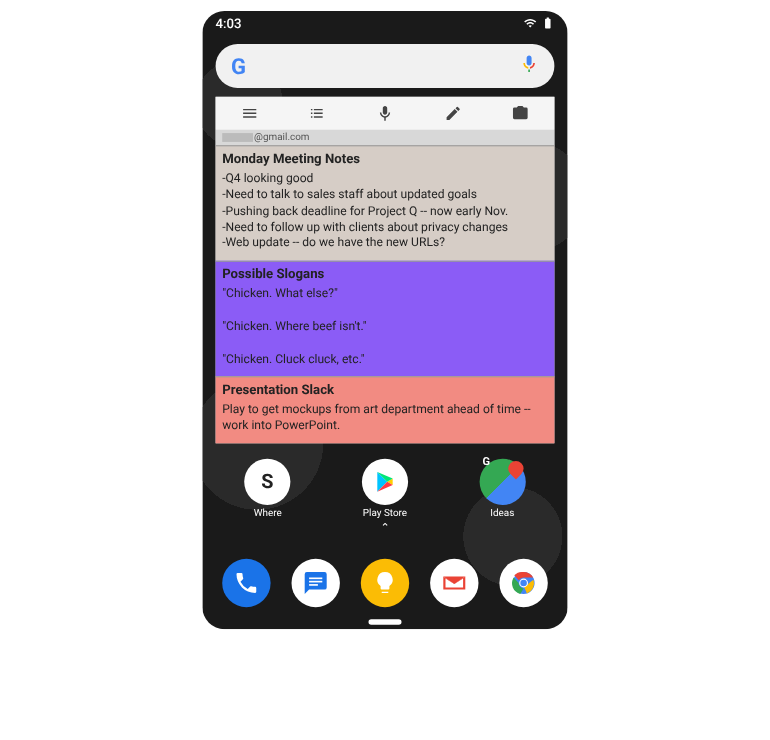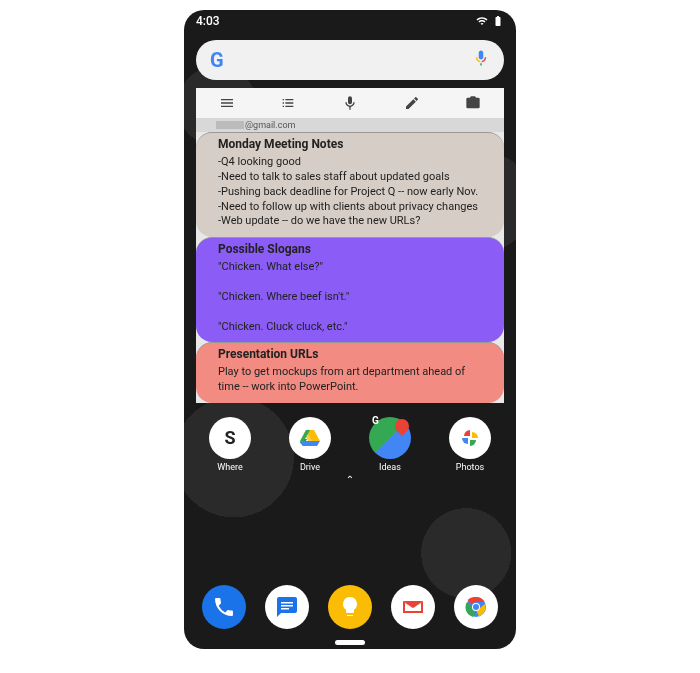--- a/index.html
+++ b/index.html
@@ -6,21 +6,21 @@
   body {
     background: #fff;
     font-family: Roboto, Arial, sans-serif;
     display: flex;
     justify-content: center;
     align-items: flex-start;
     padding: 10px 0;
   }
   .phone {
     width: 332px;
-    height: 639px;
+    height: 562px;
     background: #1a1a1a;
     border-radius: 20px;
     overflow: hidden;
     position: relative;
     background-image:
       radial-gradient(circle at 10% 15%, #2a2a2a 40px, transparent 40px),
       radial-gradient(circle at 90% 30%, #2a2a2a 50px, transparent 50px),
       radial-gradient(circle at 15% 70%, #2a2a2a 60px, transparent 60px),
       radial-gradient(circle at 85% 85%, #2a2a2a 45px, transparent 45px);
   }
@@ -68,33 +68,33 @@
   }
   .widget-toolbar div {
     flex: 1;
     display: flex;
     align-items: center;
     justify-content: center;
   }
   .widget-toolbar svg { width: 16px; height: 16px; fill: #444; }
   .widget-account {
     background: #d8d8d8;
-    padding: 2px 20px;
+    padding: 2px 6px;
     font-size: 9px;
     color: #555;
     display: flex;
     align-items: center;
   }
   .acct-blur {
     background: #bbb;
     width: 28px; height: 8px;
     display: inline-block;
     margin-right: 1px;
   }
-  .note { border-top: 1px solid #999; padding: 4px 22px 8px; border-radius: 16px; }
+  .note { border-top: 1px solid #999; padding: 4px 6px 8px; }
   .note-title { font-weight: bold; font-size: 12px; margin-bottom: 4px; color:#222;}
   .note-body { font-size: 11px; color: #222; line-height: 1.35; white-space: pre-line; }
   .note0 { background: #d6cdc6; }
   .note1 { background: #8b5cf6; }
   .note2 { background: #f28b82; }
 
   .app-row {
     display: flex;
     justify-content: space-around;
     margin: 14px 6px 0;
@@ -218,64 +218,51 @@
     </div>
     <div class="note note1">
       <div class="note-title">Possible Slogans</div>
       <div class="note-body">"Chicken. What else?"
 
 "Chicken. Where beef isn't."
 
 "Chicken. Cluck cluck, etc."</div>
     </div>
     <div class="note note2">
-      <div class="note-title">Presentation URLs</div>
+      <div class="note-title">Presentation Slack</div>
       <div class="note-body">Play to get mockups from art department ahead of time -- work into PowerPoint.</div>
     </div>
   </div>
 
   <div class="app-row">
     <div class="app">
       <div class="app-icon">
           <svg viewBox="0 0 24 24">
             <text x="12" y="18" font-size="18" font-weight="bold" text-anchor="middle" fill="#222">S</text>
           </svg>
         </div>
       <div class="app-label">Where</div>
     </div>
     <div class="app">
       <div class="app-icon">
           <svg viewBox="0 0 24 24">
-            <path fill="#0F9D58" d="M4 20l4-7H3l-2 3.5z" transform="translate(1,0)"></path>
-            <path fill="#FFCD40" d="M9 3l7 12h-7L5 7z" transform="translate(1,0)"></path>
-            <path fill="#4285F4" d="M16 15l-3 5H5l3-5z" transform="translate(1,0)"></path>
-            <polygon fill="#FBBC05" points="8,4 16,4 22,15 14,15"></polygon>
-            <polygon fill="#34A853" points="8,4 2,15 6,15 12,4"></polygon>
-            <polygon fill="#4285F4" points="2,15 5,20 19,20 22,15"></polygon>
-          </svg>
-        </div>
-      <div class="app-label">Drive</div>
+            <polygon fill="#00C4FF" points="5,3 5,21 14,12"></polygon>
+            <polygon fill="#FFCE00" points="14,12 19,9 19,15"></polygon>
+            <polygon fill="#FF3A44" points="5,21 19,15 14,12"></polygon>
+            <polygon fill="#00E676" points="5,3 19,9 14,12"></polygon>
+          </svg>
+        </div>
+      <div class="app-label">Play Store</div>
     </div>
     <div class="app">
       <div class="app-icon" style="background:linear-gradient(135deg,#34A853 50%,#4285F4 50%);position:relative">
           <div style="position:absolute;top:2px;right:2px;width:14px;height:14px;background:#EA4335;border-radius:50% 50% 50% 0;transform:rotate(-45deg)"></div>
           <span style="position:absolute;top:-2px;left:3px;color:#fff;font-size:10px;font-weight:bold">G</span>
         </div>
       <div class="app-label">Ideas</div>
-    </div>
-    <div class="app">
-      <div class="app-icon">
-          <svg viewBox="0 0 24 24">
-            <path fill="#EA4335" d="M12 4a6 6 0 0 0-6 6h6z"></path>
-            <path fill="#FBBC05" d="M20 12a6 6 0 0 0-6-6v6z"></path>
-            <path fill="#34A853" d="M12 20a6 6 0 0 0 6-6h-6z"></path>
-            <path fill="#4285F4" d="M4 12a6 6 0 0 0 6 6v-6z"></path>
-          </svg>
-        </div>
-      <div class="app-label">Photos</div>
     </div>
   </div>
 
   <div class="drawer-handle">⌃</div>
 
   <div class="dock">
     <div class="app">
       <div class="app-icon" style="background:#1a73e8">
           <svg viewBox="0 0 24 24" fill="#fff">
             <path d="M6.62 10.79a15.05 15.05 0 0 0 6.59 6.59l2.2-2.2a1 1 0 0 1 1-.24 11.36 11.36 0 0 0 3.55.57 1 1 0 0 1 1 1V20a1 1 0 0 1-1 1A17 17 0 0 1 3 4a1 1 0 0 1 1-1h3.49a1 1 0 0 1 1 1 11.36 11.36 0 0 0 .57 3.55 1 1 0 0 1-.24 1z"></path>

